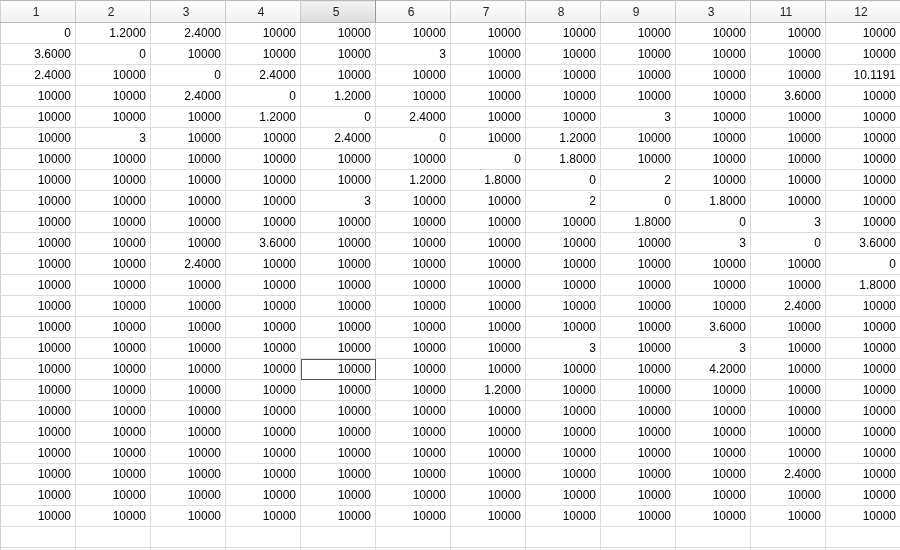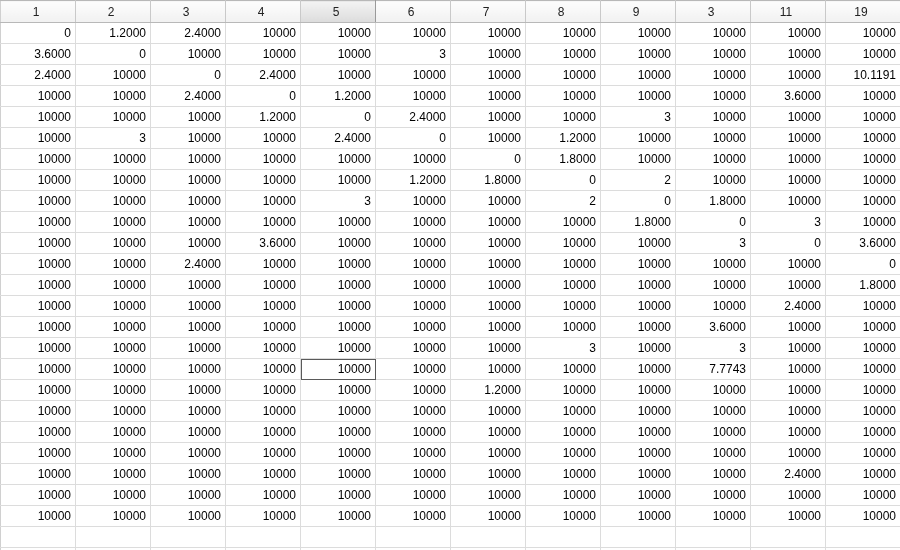--- a/index.html
+++ b/index.html
@@ -80,21 +80,21 @@
         <th>2</th>
         <th>3</th>
         <th>4</th>
         <th class="sel">5</th>
         <th>6</th>
         <th>7</th>
         <th>8</th>
         <th>9</th>
         <th>3</th>
         <th>11</th>
-        <th>19</th>
+        <th>12</th>
       </tr>
   </thead>
   <tbody id="body">
       <tr>
         <td>0</td>
         <td>1.2000</td>
         <td>2.4000</td>
         <td>10000</td>
         <td>10000</td>
         <td>10000</td>
@@ -318,21 +318,21 @@
       <tr>
         <td>10000</td>
         <td>10000</td>
         <td>10000</td>
         <td>10000</td>
         <td class="selected-cell">10000</td>
         <td>10000</td>
         <td>10000</td>
         <td>10000</td>
         <td>10000</td>
-        <td>7.7743</td>
+        <td>4.2000</td>
         <td>10000</td>
         <td>10000</td>
       </tr>
       <tr>
         <td>10000</td>
         <td>10000</td>
         <td>10000</td>
         <td>10000</td>
         <td>10000</td>
         <td>10000</td>

